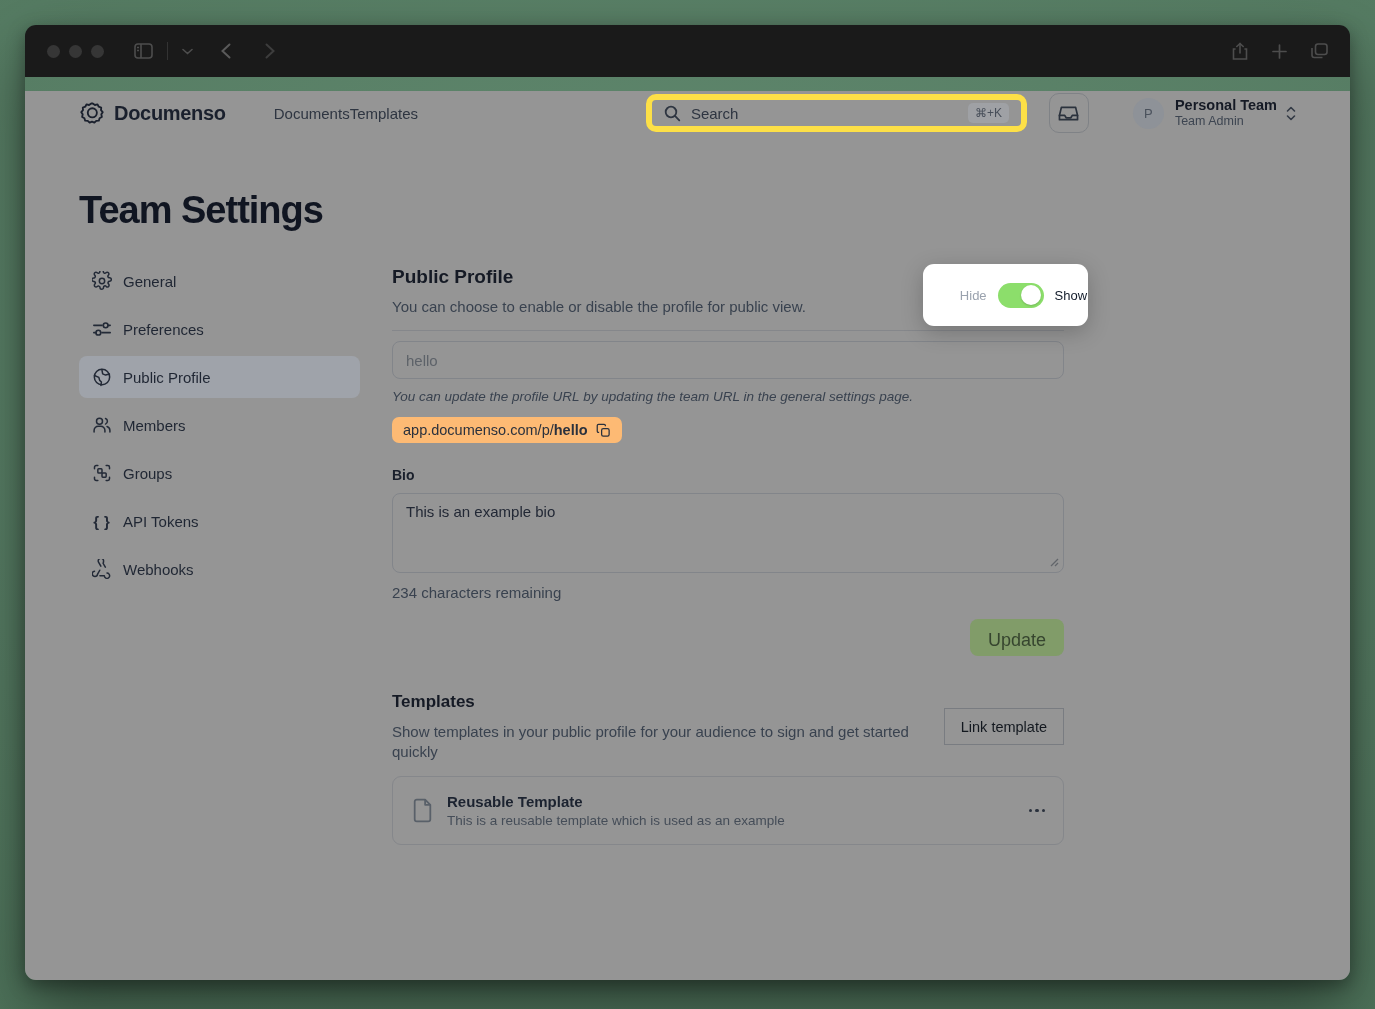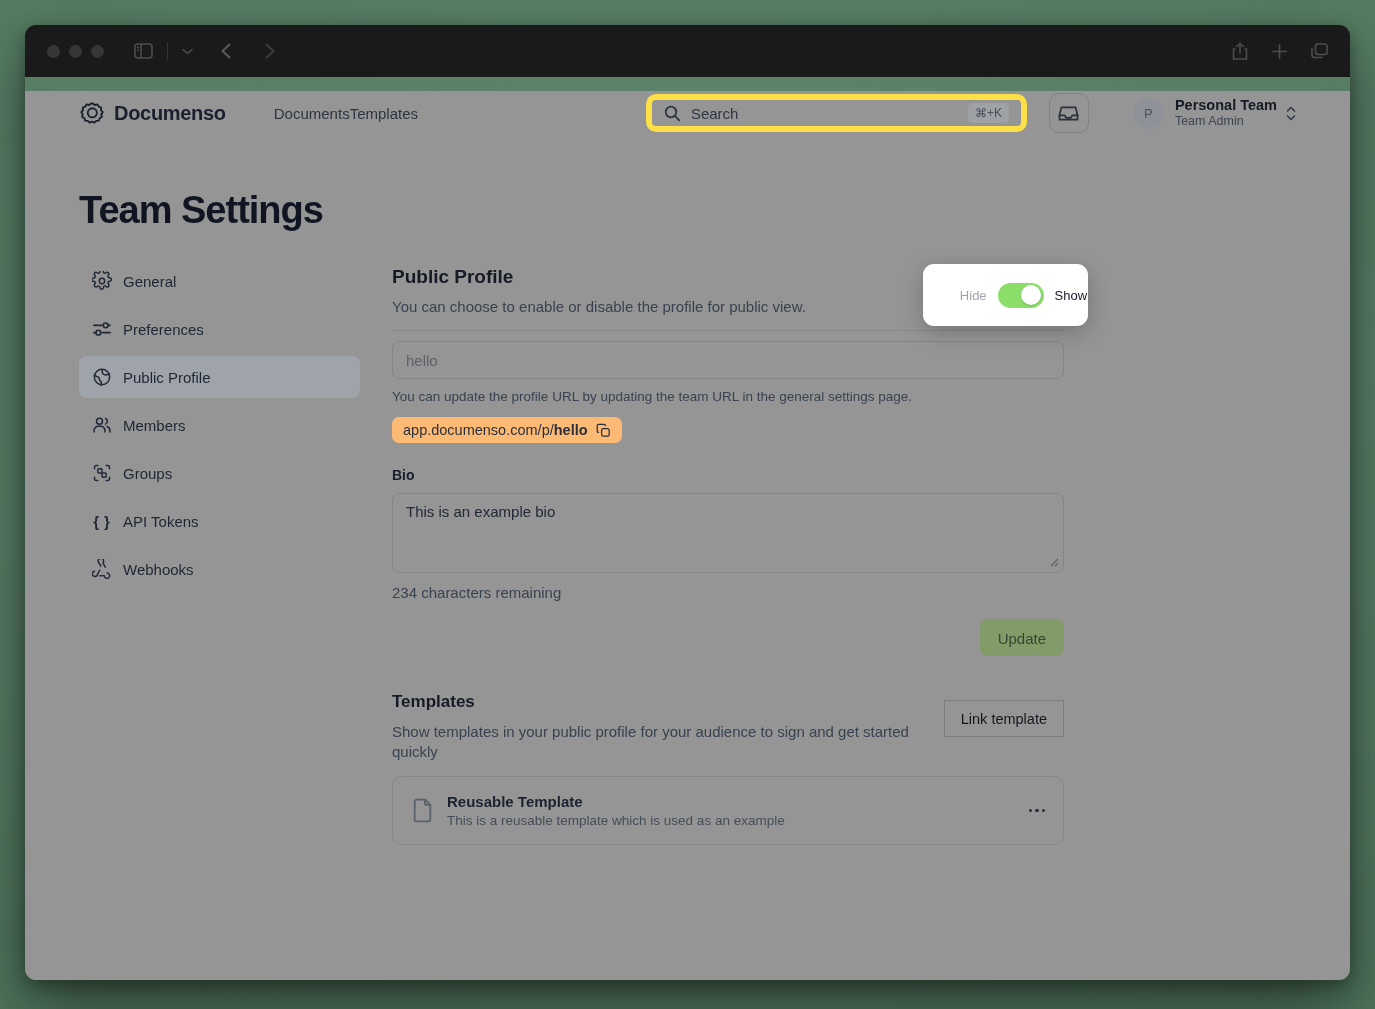--- a/index.html
+++ b/index.html
@@ -75,48 +75,48 @@
   
   .main { width:672px; flex:none; position:relative; }
   .section-title { margin-top:6px; font-size:19px; font-weight:600; color:#151a25; }
   .section-desc { margin-top:10px; font-size:15px; color:#39424f; }
   .divider { height:1px; background:#85878b; margin-top:15px; }
   .field-label { margin-top:24px; font-size:14px; font-weight:700; color:#1a202c; }
   .text-input {
     margin-top:10px; height:38px; width:100%; border:1px solid #82858a; border-radius:8px;
     background:transparent; padding:0 13px; font-size:15px; color:#5d6269; font-family:inherit;
   }
-  .help { margin-top:10px; font-size:13.5px; color:#39424f; }
+  .help { margin-top:10px; font-size:13.5px; color:#39424f;font-style:italic; }
   .pill {
     display:inline-flex; align-items:center; gap:8px; background:#fdba74; border-radius:7px;
     padding:5px 11px; margin-top:13px; font-size:14.5px; color:#2a313d;
   }
   .pill b { font-weight:700; }
   .copy-btn { display:flex; align-items:center; color:#2a313d; background:none; border:none; cursor:pointer; }
   .bio-wrap { position:relative; }
   .bio-area {
     margin-top:10px; width:100%; height:80px; border:1px solid #82858a; border-radius:8px;
     background:transparent; padding:9px 13px; font-size:15px; color:#222835;
     font-family:inherit; resize:none; display:block;
   }
   .resize-handle { position:absolute; right:5px; bottom:6px; color:#62656a; }
   .chars { margin-top:11px; font-size:15px; color:#39424f; }
   .update-row { display:flex; justify-content:flex-end; margin-top:18px; }
   .update-btn {
     background:#819c69; color:#36452f; border:none; border-radius:8px;
-    padding:11px 18px; height:37px; font-size:15px; font-weight:500; font-family:inherit; cursor:pointer;
+    padding:11px 18px; height:37px; font-size:18px; font-weight:500; font-family:inherit; cursor:pointer;
   }
   .templates { margin-top:36px; }
   .tmpl-head { display:flex; justify-content:space-between; align-items:flex-start; }
   .tmpl-title { font-size:17px; font-weight:700; color:#151a25; }
   .tmpl-desc { margin-top:10px; font-size:15px; color:#39424f; max-width:525px; line-height:1.34; }
   .link-btn {
     border:1px solid #797c81; background:transparent; border-radius:0; padding:8px 16px;
     height:37px; font-size:14.5px; font-weight:500; color:#13181f; font-family:inherit;
-    margin-top:8px; cursor:pointer; flex:none;
+    margin-top:16px; cursor:pointer; flex:none;
   }
   .card {
     margin-top:14px; border:1px solid #85878b; border-radius:9px; height:69px;
     display:flex; align-items:center; padding:0 18px; gap:13px;
   }
   .card-icon { color:#596069; display:flex; }
   .card-title { font-size:15px; font-weight:600; color:#1c2330; }
   .card-desc { margin-top:3px; font-size:13.5px; color:#454d58; }
   .card-menu { margin-left:auto; background:none; border:none; color:#2a313d; cursor:pointer; display:flex; gap:3px; }
   .dot { width:3.5px; height:3.5px; border-radius:50%; background:#2a313d; }

